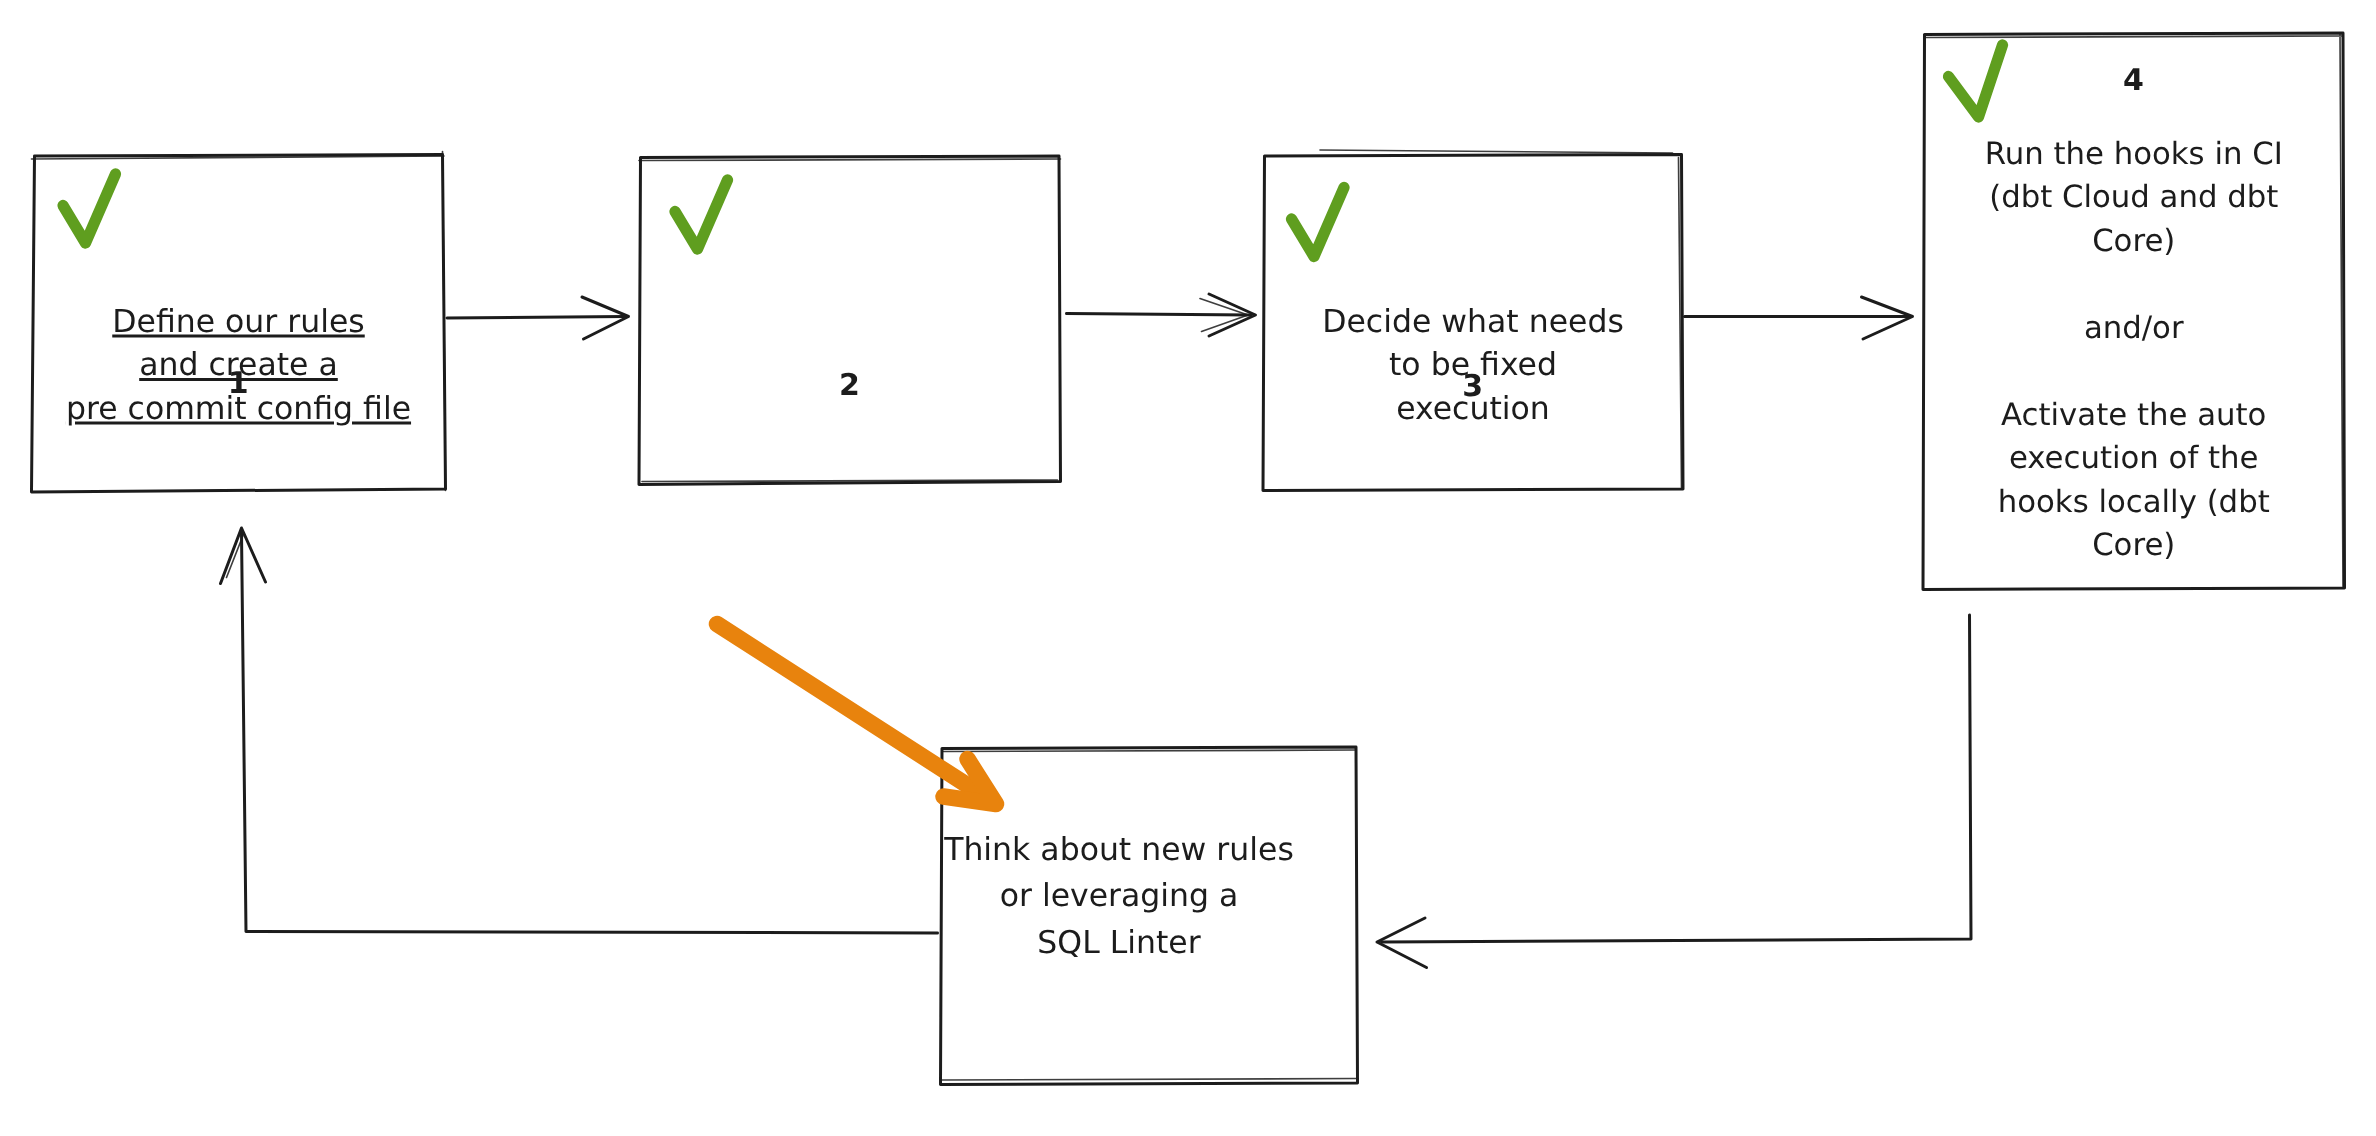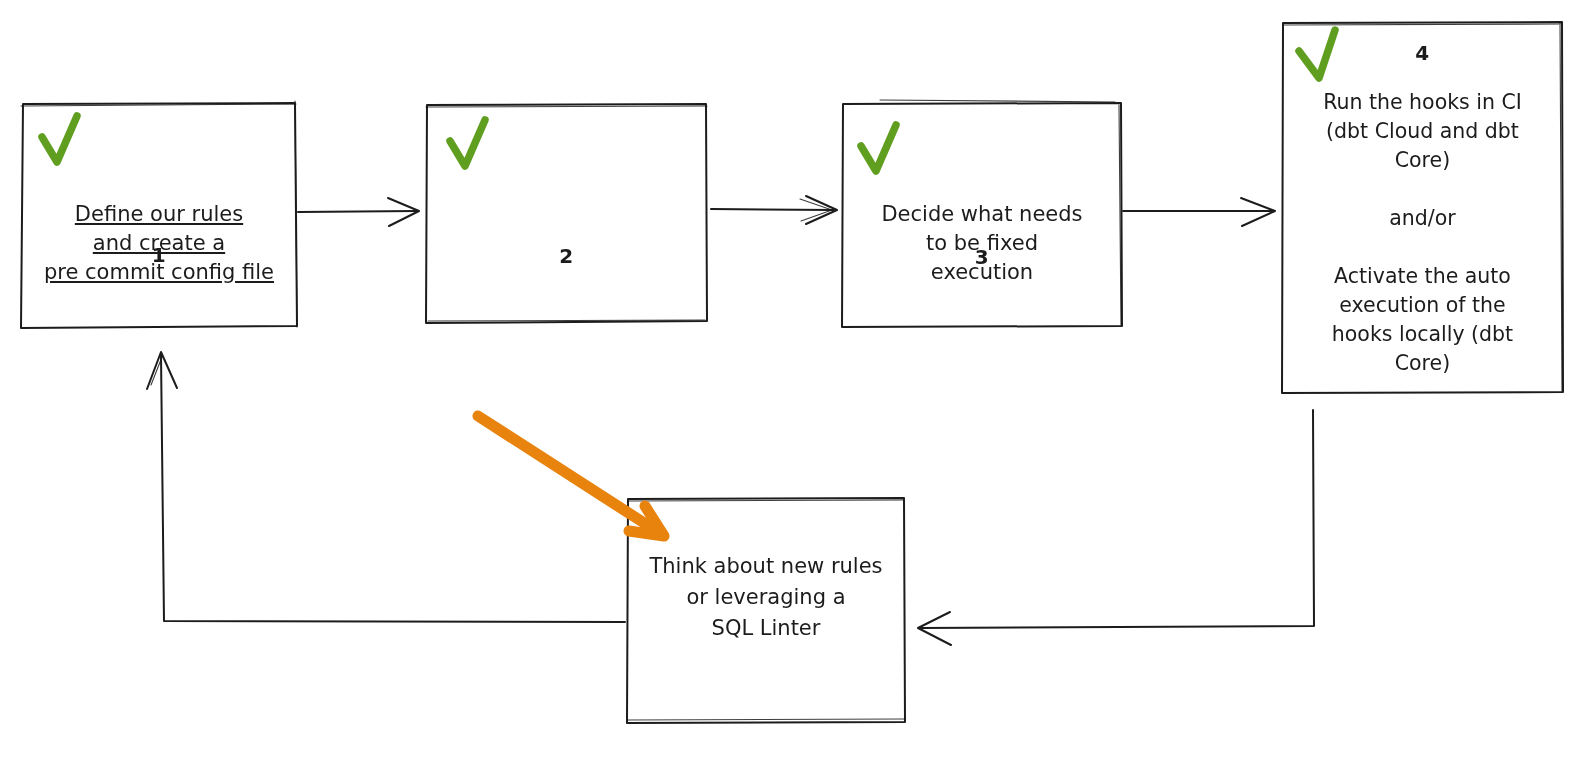--- a/index.html
+++ b/index.html
@@ -36,21 +36,21 @@
   .b1 .label{top:97px;text-decoration:underline;}
   .b2{left:426px;top:104px;width:281px;height:219px;}
   .b2 .num{top:140px;}
   .b2 .label{top:96px;}
   .b3{left:842px;top:103px;width:280px;height:224px;}
   .b3 .num{top:142px;}
   .b3 .label{top:97px;}
   .b4{left:1282px;top:22px;width:281px;height:371px;}
   .b4 .num{top:19px;}
   .b4 .label{top:66px;font-size:20.5px;}
-  .b5{left:627px;top:498px;width:278px;height:177px;}
+  .b5{left:607px;top:498px;width:278px;height:177px;}
   .b5 .label{top:53px;line-height:31px;}
 </style>
 </head>
 <body>
 
 <div class="canvas">
 
   <svg class="layer" viewBox="0 0 1584 757" xmlns="http://www.w3.org/2000/svg">
 
     <g>

